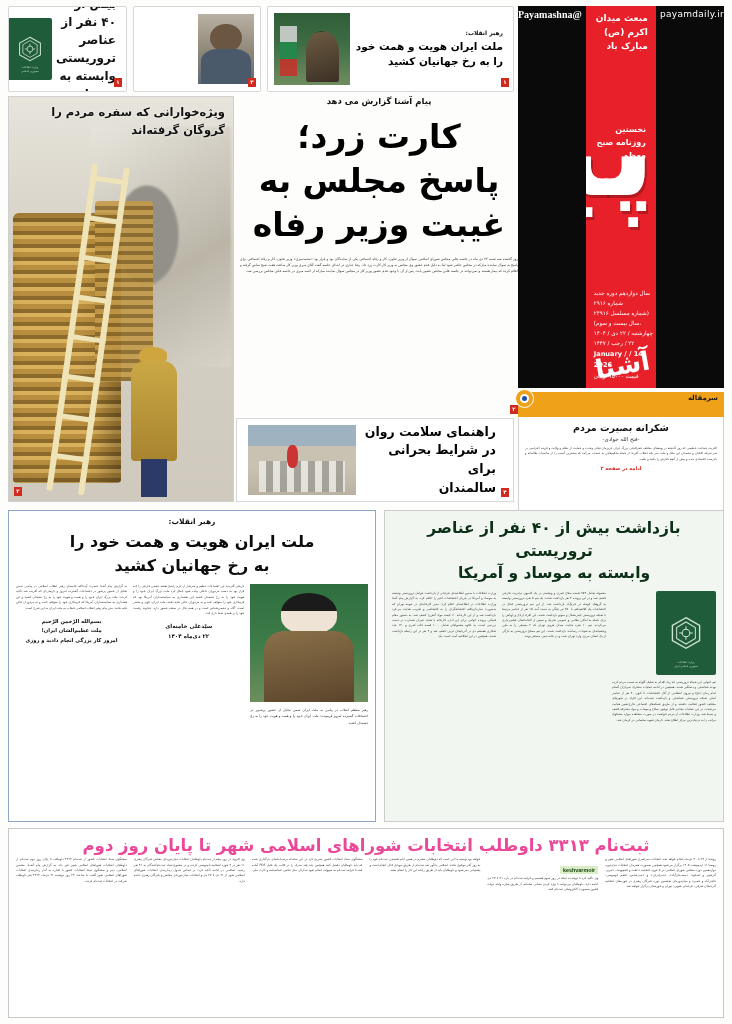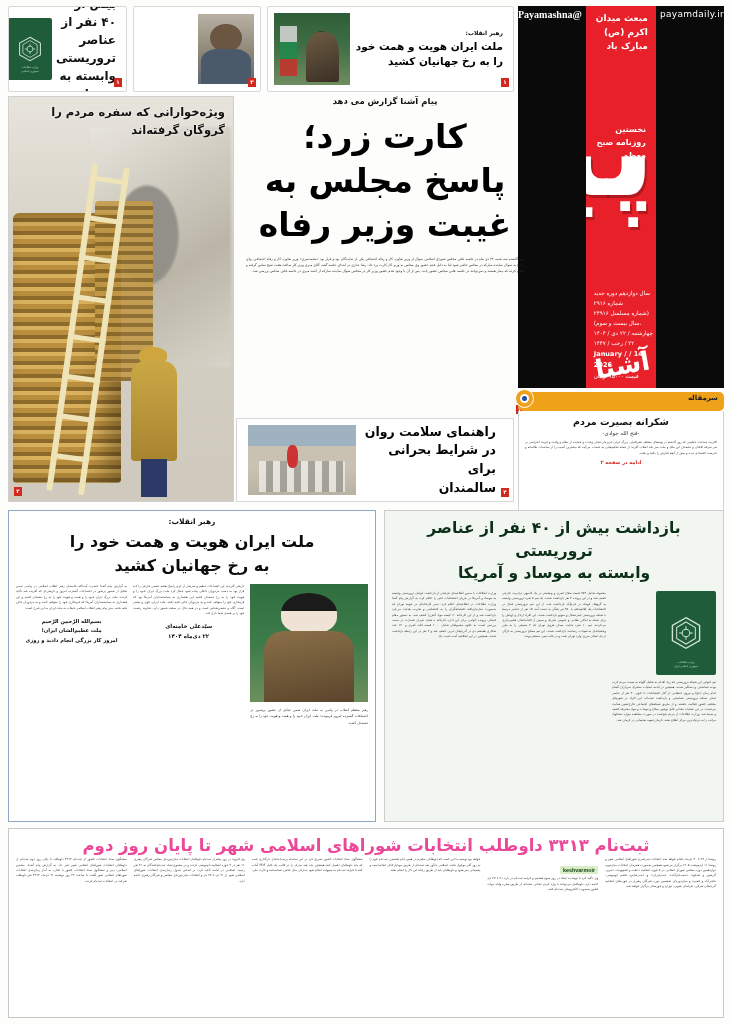--- a/index.html
+++ b/index.html
@@ -190,22 +190,22 @@
     font-family: "Liberation Serif", serif;
   }
 
   
   .editorial {
     position: absolute;
     top: 392px; right: 8px;
     width: 206px; height: 112px;
   }
   .ed-bar {
-    height: 19px; background: #f0a11a;
-    position: relative; border-radius: 5px; text-decoration: underline;
+    height: 25px; background: #f0a11a;
+    position: relative; border-radius: 0; text-decoration: underline;
   }
   .ed-bar .lbl {
     position: absolute; right: 6px; top: 0;
     line-height: 13px; font-size: 7px;
     font-weight: 700; color: #1a1a1a; direction: rtl;
   }
   .ed-eye {
     position: absolute; left: -3px; top: -3px;
     width: 19px; height: 19px; border-radius: 50%;
     background: #f0a11a; border: 1.5px solid #fff;
@@ -233,21 +233,21 @@
     direction: rtl; margin-bottom: 4px;
   }
   .ed-more {
     font-size: 5px; color: #d0291f; font-weight: 700;
     text-align: center; direction: rtl; margin-top: 3px;
   }
 
   
   .mainblock {
     position: absolute;
-    top: 96px; right: 208px;
+    top: 96px; right: 214px;
     width: 278px; height: 312px;
   }
   .mb-kicker {
     font-size: 8.5px; font-weight: 700; color: #111;
     text-align: center; direction: rtl; margin-bottom: 9px;
     letter-spacing: -.2px;
   }
   .mb-headline {
     font-size: 33px; font-weight: 700; color: #000;
     line-height: 1.33; text-align: center; direction: rtl;

